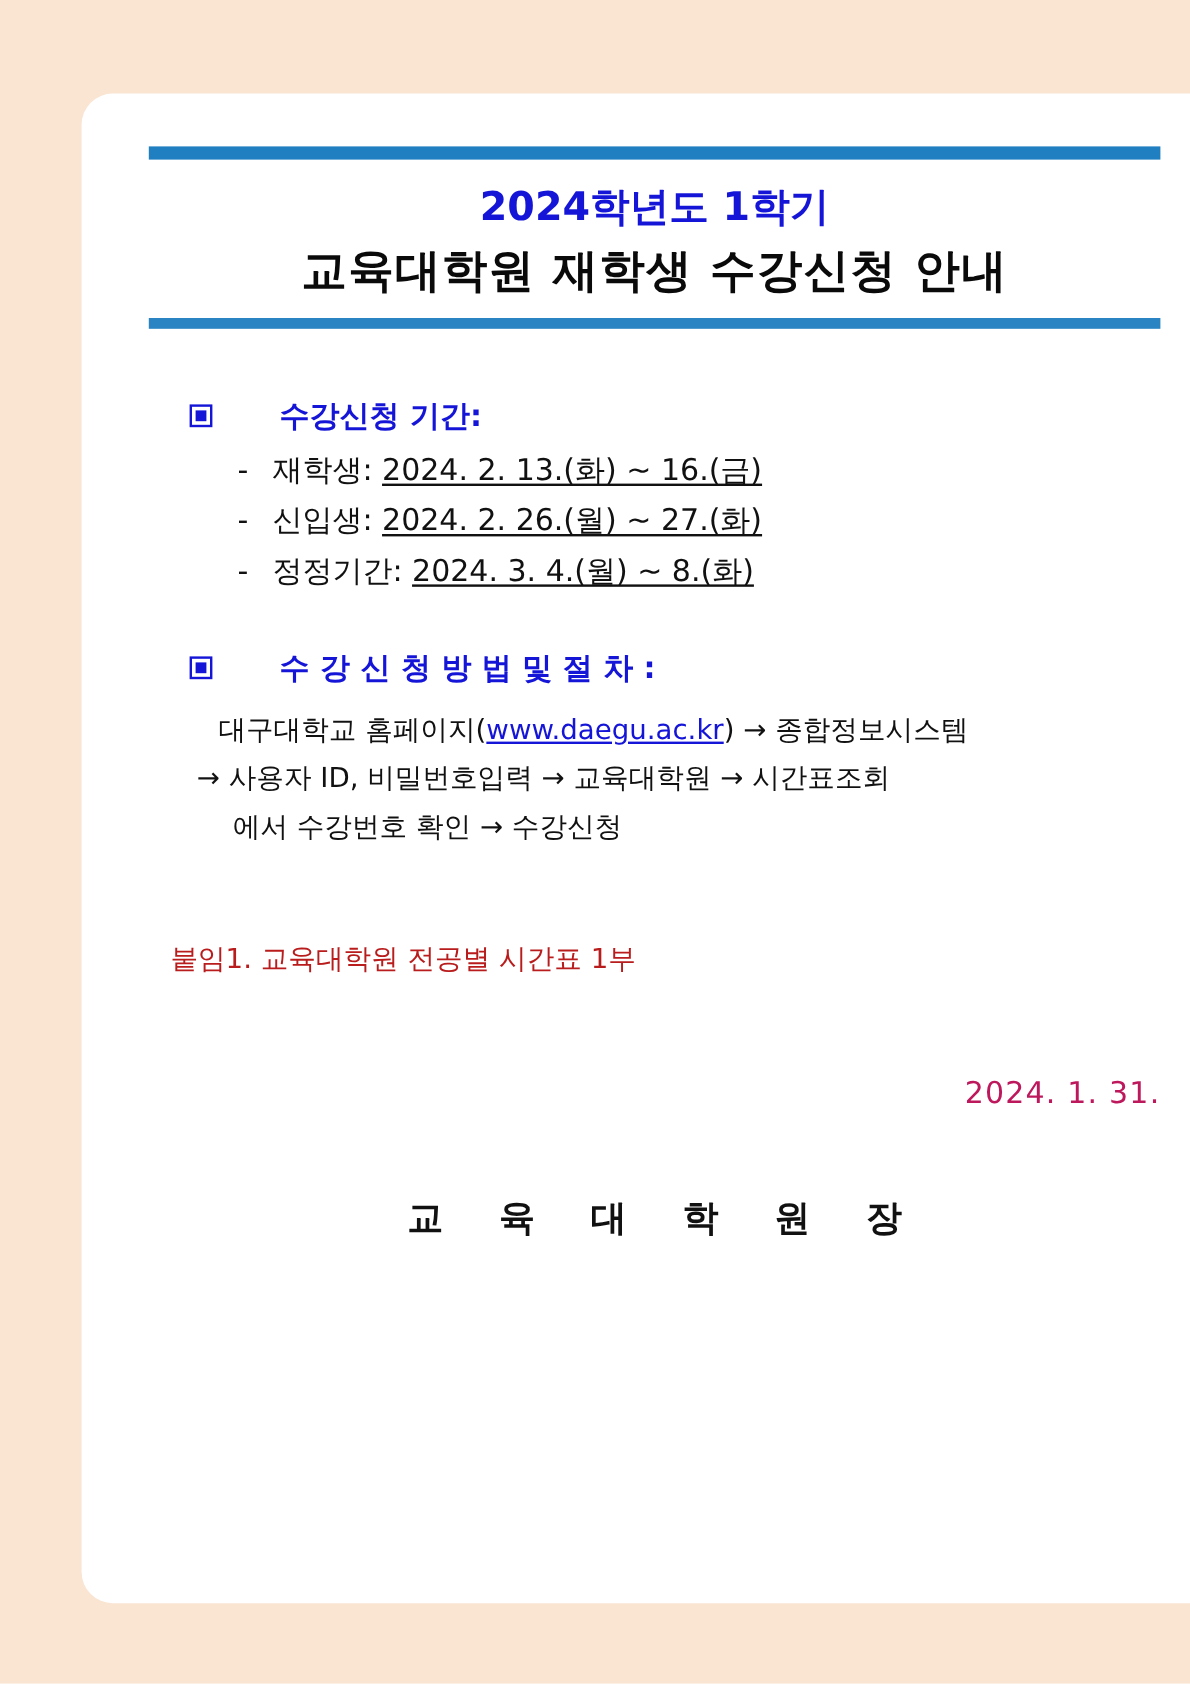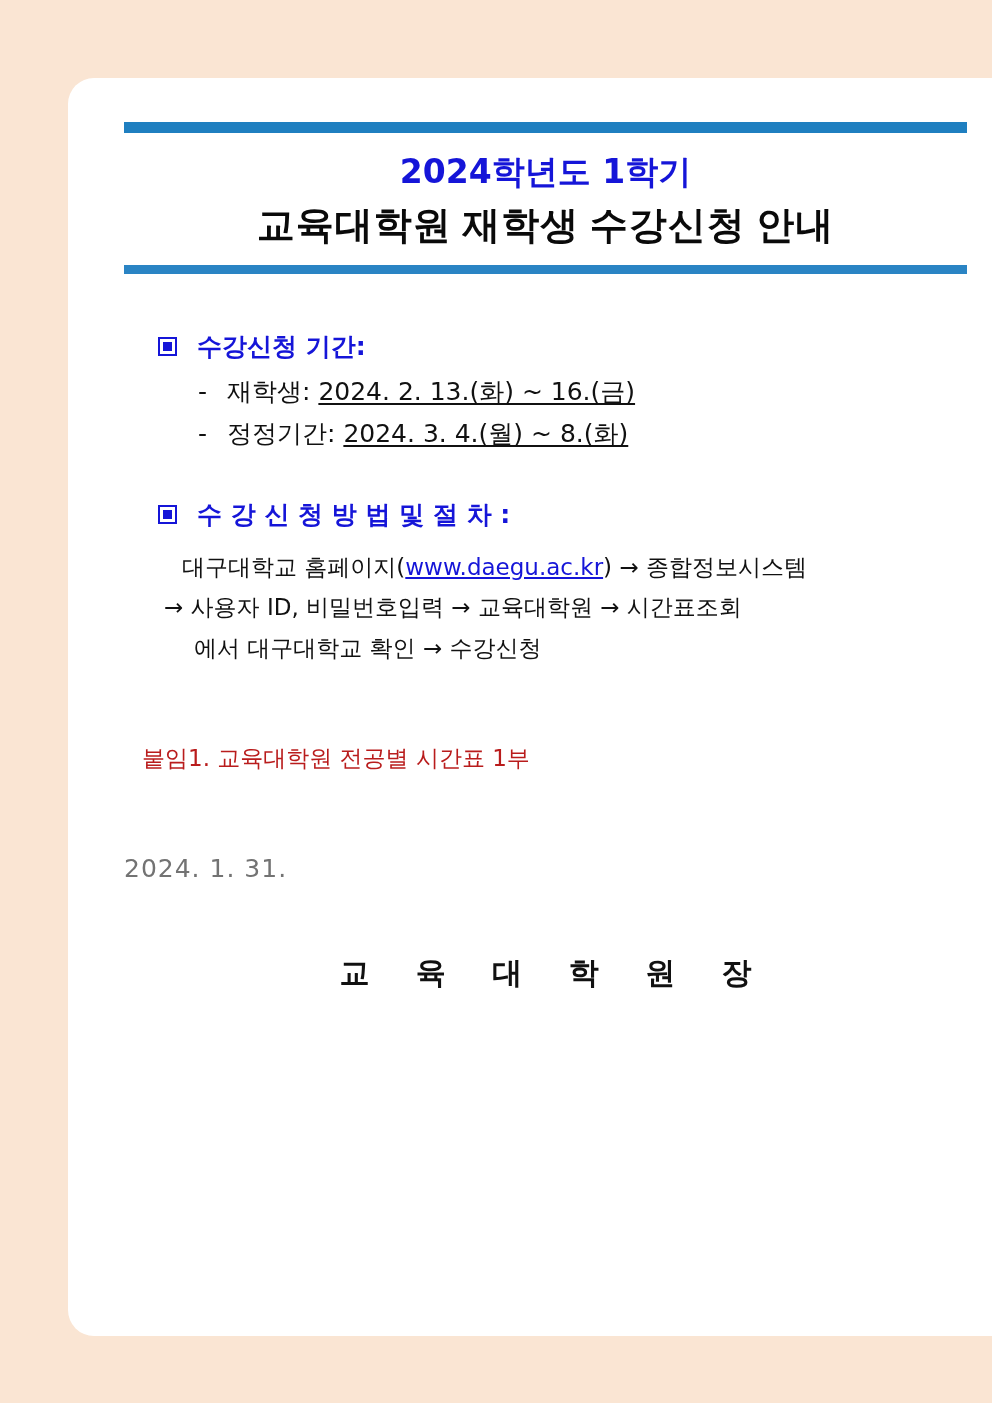--- a/index.html
+++ b/index.html
@@ -54,35 +54,35 @@
     letter-spacing: 0px;
     line-height: 1.3;
   }
   .title-line2 {
     color: #0a0a0a;
     font-size: 38px;
     font-weight: bold;
     letter-spacing: 1px;
     line-height: 1.35;
     margin-top: 6px;
-    font-family: Liberation Serif, serif;
   }
 
   
   .body {
     padding-top: 56px;
     color: #111;
   }
   .sec-head {
     display: flex;
     align-items: center;
     color: #1515d8;
     font-size: 25px;
     font-weight: bold;
     margin-left: 34px;
+    gap: 36px;
   }
   .bullet-sq {
     display: inline-block;
     width: 15px;
     height: 15px;
     border: 2px solid #1515d8;
     position: relative;
     margin-right: 20px;
     flex: none;
   }
@@ -134,23 +134,23 @@
     margin-top: 70px;
     margin-left: 18px;
     font-size: 23px;
     line-height: 1.75;
     color: #b91c1c;
   }
   .attach .a2 { margin-left: 26px; }
 
   .date {
     margin-top: 76px;
-    text-align: left;
+    text-align: right;
     font-size: 25px;
-    color: #737373;
+    color: #be185d;
     letter-spacing: 1px;
   }
   .signer {
     margin-top: 70px;
     text-align: center;
     font-size: 30px;
     font-weight: bold;
     color: #111;
     letter-spacing: 18px;
     padding-left: 18px;
@@ -179,36 +179,41 @@
       </div>
 
       <div class="sub-list">
         <div class="sub-item">
           <span class="dash">-</span>
           <span>재학생:</span>
           <span class="u">2024. 2. 13.(화) ~ 16.(금)</span>
         </div>
         <div class="sub-item">
           <span class="dash">-</span>
+          <span>신입생:</span>
+          <span class="u">2024. 2. 26.(월) ~ 27.(화)</span>
+        </div>
+        <div class="sub-item">
+          <span class="dash">-</span>
           <span>정정기간:</span>
           <span class="u">2024. 3. 4.(월) ~ 8.(화)</span>
         </div>
       </div>
 
       <div class="sec-head sec2">
         <span class="bullet-sq"></span>
         <span>수 강 신 청 방 법 및 절 차 :</span>
       </div>
 
       <div class="method">
         <div>
           <span>대구대학교 홈페이지(</span><span class="link">www.daegu.ac.kr</span><span>) → 종합정보시스템</span>
         </div>
         <div class="l2">→ 사용자 ID, 비밀번호입력 → 교육대학원 → 시간표조회</div>
-        <div class="l3">에서 대구대학교 확인 → 수강신청</div>
+        <div class="l3">에서 수강번호 확인 → 수강신청</div>
       </div>
 
       <div class="attach">
         <div>붙임1. 교육대학원 전공별 시간표  1부</div>
       </div>
 
       <div class="date">2024. 1. 31.</div>
 
       <div class="signer">교 육 대 학 원 장</div>
 

